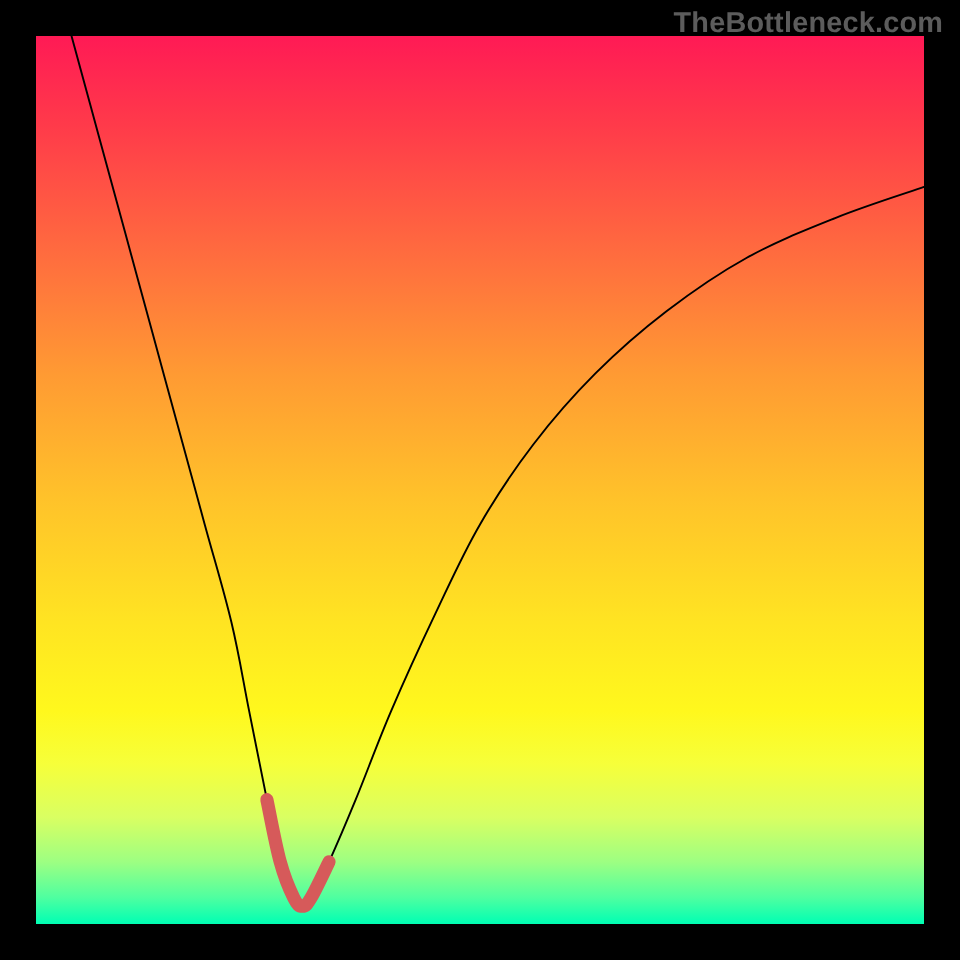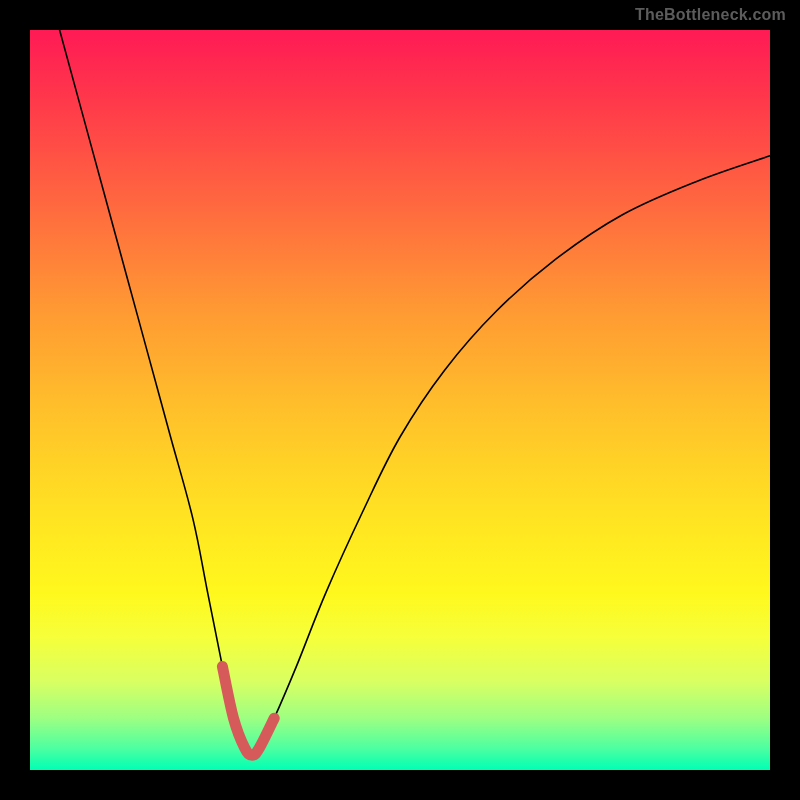--- a/index.html
+++ b/index.html
@@ -30,21 +30,21 @@
       #9dff82 93%,
       #4fffa0 97%,
       #00ffb4 100%
     );
   }
   .watermark {
     position: absolute;
     top: 6px;
     right: 14px;
     color: #5c5c5c;
-    font-size: 16px;
+    font-size: 24px;
     font-weight: 600;
     letter-spacing: 0.2px;
     user-select: none;
   }
   svg.plot {
     position: absolute;
     left: 0;
     top: 0;
     width: 740px;
     height: 740px;

